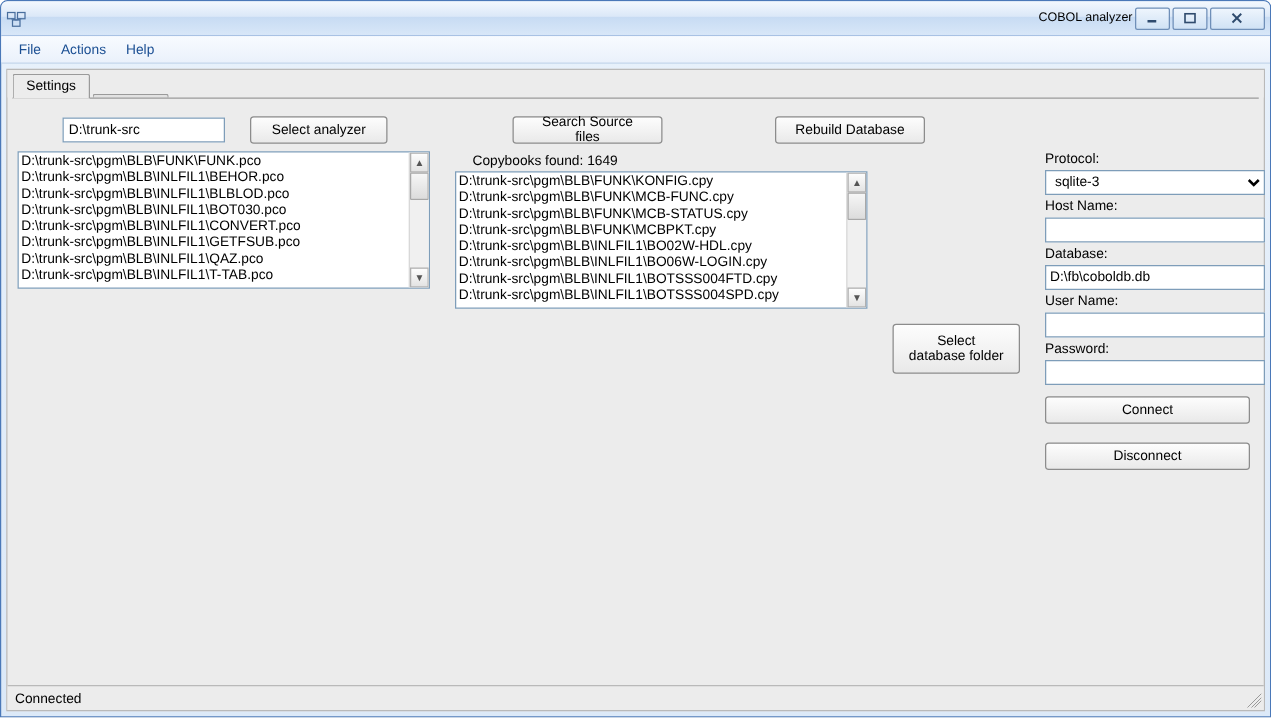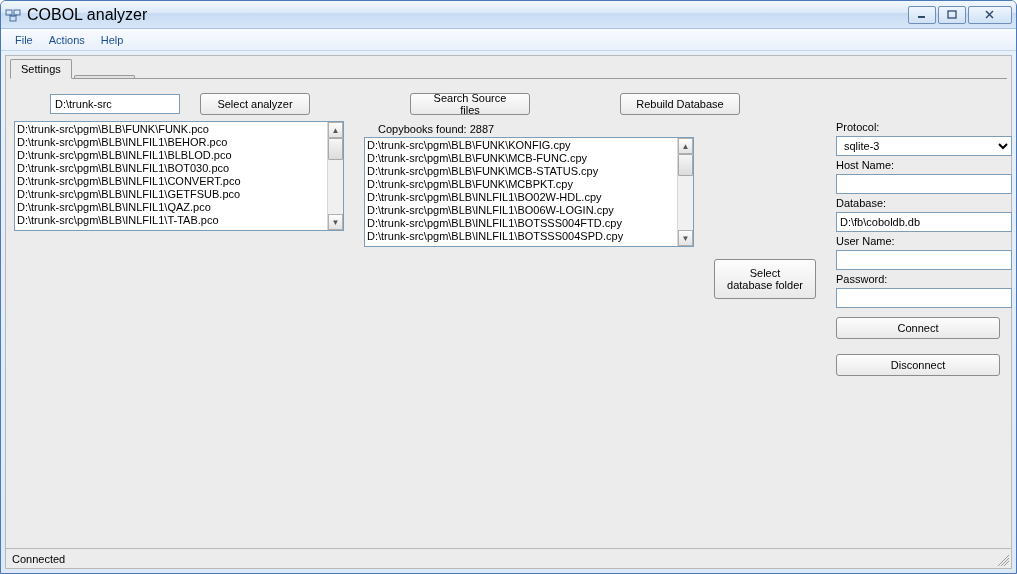--- a/index.html
+++ b/index.html
@@ -34,22 +34,23 @@
 .titlebar .app-icon {
   width: 16px;
   height: 16px;
   margin-right: 6px;
   display: inline-flex;
   align-items: center;
   justify-content: center;
 }
 .titlebar .title-text {
   flex: 1;
-  font-size: 16px;
+  font-size: 10px;
   color: #000;
+  text-align: right;
 }
 .window-buttons {
   display: flex;
   gap: 0;
 }
 .win-btn {
   width: 28px;
   height: 18px;
   border: 1px solid #6f8fb8;
   background: linear-gradient(to bottom, #eef5fd 0%, #d0e2f5 100%);
@@ -354,21 +355,21 @@
               <div class="arrow">▲</div>
               <div class="track">
                   <div class="thumb"></div>
                 </div>
               <div class="arrow">▼</div>
             </div>
           </div>
         </div>
 
         <div class="col">
-          <div class="col-label">Copybooks found: 2887</div>
+          <div class="col-label">Copybooks found: 1649</div>
           <div class="listbox">
             <div class="list-content">
               <div>D:\trunk-src\pgm\BLB\FUNK\KONFIG.cpy</div>
               <div>D:\trunk-src\pgm\BLB\FUNK\MCB-FUNC.cpy</div>
               <div>D:\trunk-src\pgm\BLB\FUNK\MCB-STATUS.cpy</div>
               <div>D:\trunk-src\pgm\BLB\FUNK\MCBPKT.cpy</div>
               <div>D:\trunk-src\pgm\BLB\INLFIL1\BO02W-HDL.cpy</div>
               <div>D:\trunk-src\pgm\BLB\INLFIL1\BO06W-LOGIN.cpy</div>
               <div>D:\trunk-src\pgm\BLB\INLFIL1\BOTSSS004FTD.cpy</div>
               <div>D:\trunk-src\pgm\BLB\INLFIL1\BOTSSS004SPD.cpy</div>

